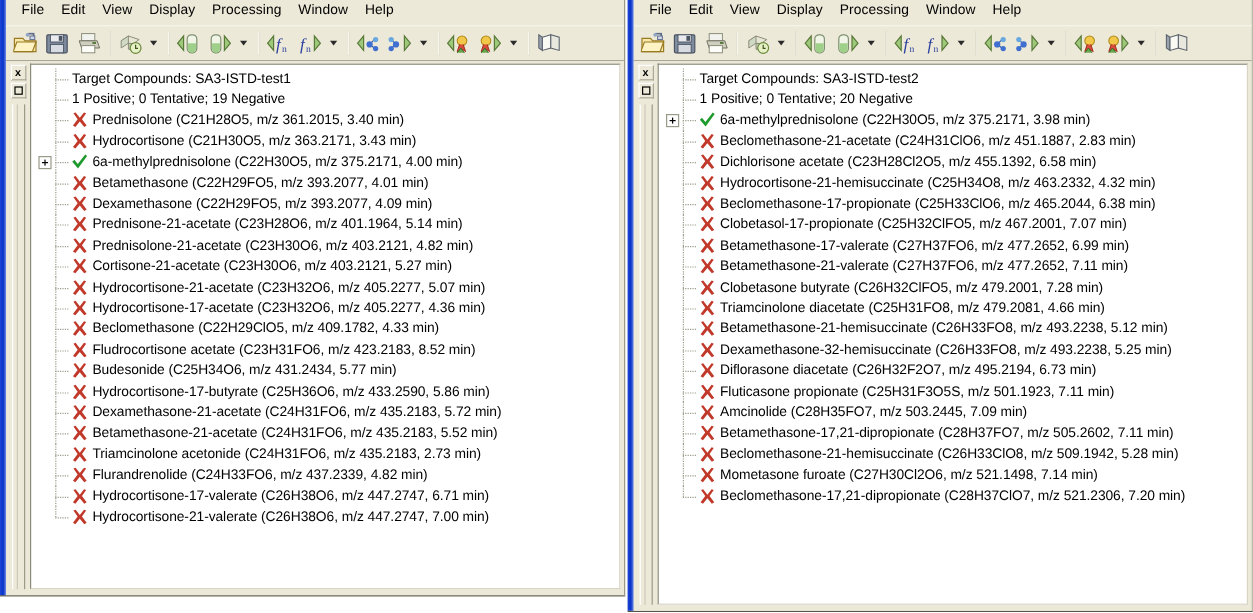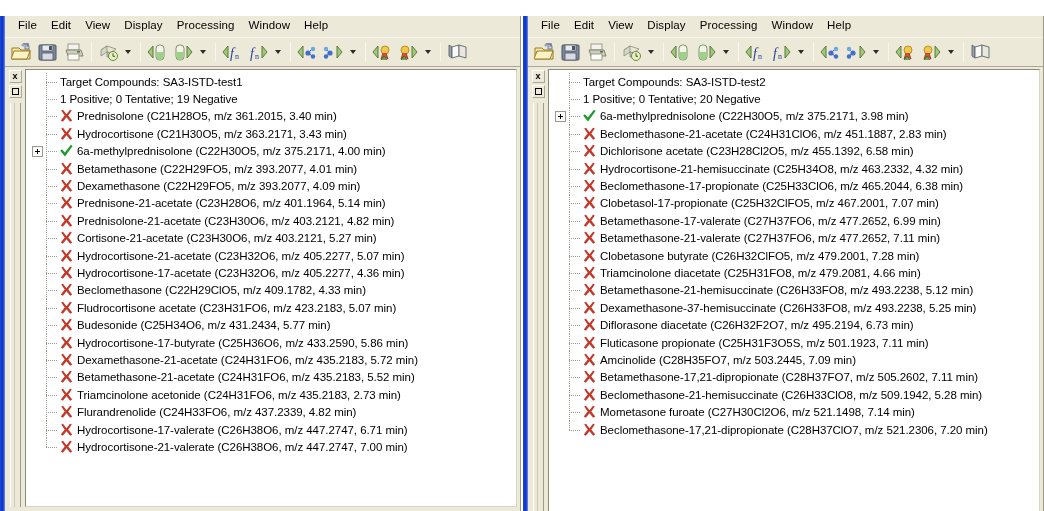--- a/index.html
+++ b/index.html
@@ -8,21 +8,20 @@
     margin: 0; padding: 0;
     width: 1044px; height: 511px;
     background: #ffffff;
     font-family: "Liberation Sans", sans-serif;
     overflow: hidden;
   }
   .stage {
     position: relative;
     width: 1044px; height: 465px;
     background: #ffffff;
-    margin-top: 16px;
   }
 
   
   .win {
     position: absolute;
     top: 0;
     background: #ece9d8;
     border-right: 1px solid #9a9a86;
     border-bottom: 1px solid #55554a;
     display: flex;
@@ -485,21 +484,21 @@
               <path d="M2.2 1.4 L4.0 0.7 L7.5 5.2 L11.0 0.7 L12.8 1.4 L9.3 6.4 L13.2 11.6 L11.2 12.8 L7.5 8.3 L3.8 12.8 L1.8 11.6 L5.7 6.4 Z" fill="#c0392b"></path>
             </svg>
             <span class="rowlabel">Beclomethasone (C22H29ClO5, m/z 409.1782, 4.33 min)</span>
           </div>
           <div class="row">
             <span class="expander-spacer"></span>
             <span class="twig"></span>
             <svg class="icon-x" viewBox="0 0 15 14">
               <path d="M2.2 1.4 L4.0 0.7 L7.5 5.2 L11.0 0.7 L12.8 1.4 L9.3 6.4 L13.2 11.6 L11.2 12.8 L7.5 8.3 L3.8 12.8 L1.8 11.6 L5.7 6.4 Z" fill="#c0392b"></path>
             </svg>
-            <span class="rowlabel">Fludrocortisone acetate (C23H31FO6, m/z 423.2183, 5.07 min)</span>
+            <span class="rowlabel">Fludrocortisone acetate (C23H31FO6, m/z 423.2183, 8.52 min)</span>
           </div>
           <div class="row">
             <span class="expander-spacer"></span>
             <span class="twig"></span>
             <svg class="icon-x" viewBox="0 0 15 14">
               <path d="M2.2 1.4 L4.0 0.7 L7.5 5.2 L11.0 0.7 L12.8 1.4 L9.3 6.4 L13.2 11.6 L11.2 12.8 L7.5 8.3 L3.8 12.8 L1.8 11.6 L5.7 6.4 Z" fill="#c0392b"></path>
             </svg>
             <span class="rowlabel">Budesonide (C25H34O6, m/z 431.2434, 5.77 min)</span>
           </div>
           <div class="row">
@@ -810,21 +809,21 @@
               <path d="M2.2 1.4 L4.0 0.7 L7.5 5.2 L11.0 0.7 L12.8 1.4 L9.3 6.4 L13.2 11.6 L11.2 12.8 L7.5 8.3 L3.8 12.8 L1.8 11.6 L5.7 6.4 Z" fill="#c0392b"></path>
             </svg>
             <span class="rowlabel">Betamethasone-21-hemisuccinate (C26H33FO8, m/z 493.2238, 5.12 min)</span>
           </div>
           <div class="row">
             <span class="expander-spacer"></span>
             <span class="twig"></span>
             <svg class="icon-x" viewBox="0 0 15 14">
               <path d="M2.2 1.4 L4.0 0.7 L7.5 5.2 L11.0 0.7 L12.8 1.4 L9.3 6.4 L13.2 11.6 L11.2 12.8 L7.5 8.3 L3.8 12.8 L1.8 11.6 L5.7 6.4 Z" fill="#c0392b"></path>
             </svg>
-            <span class="rowlabel">Dexamethasone-37-hemisuccinate (C26H33FO8, m/z 493.2238, 5.25 min)</span>
+            <span class="rowlabel">Dexamethasone-32-hemisuccinate (C26H33FO8, m/z 493.2238, 5.25 min)</span>
           </div>
           <div class="row">
             <span class="expander-spacer"></span>
             <span class="twig"></span>
             <svg class="icon-x" viewBox="0 0 15 14">
               <path d="M2.2 1.4 L4.0 0.7 L7.5 5.2 L11.0 0.7 L12.8 1.4 L9.3 6.4 L13.2 11.6 L11.2 12.8 L7.5 8.3 L3.8 12.8 L1.8 11.6 L5.7 6.4 Z" fill="#c0392b"></path>
             </svg>
             <span class="rowlabel">Diflorasone diacetate (C26H32F2O7, m/z 495.2194, 6.73 min)</span>
           </div>
           <div class="row">

